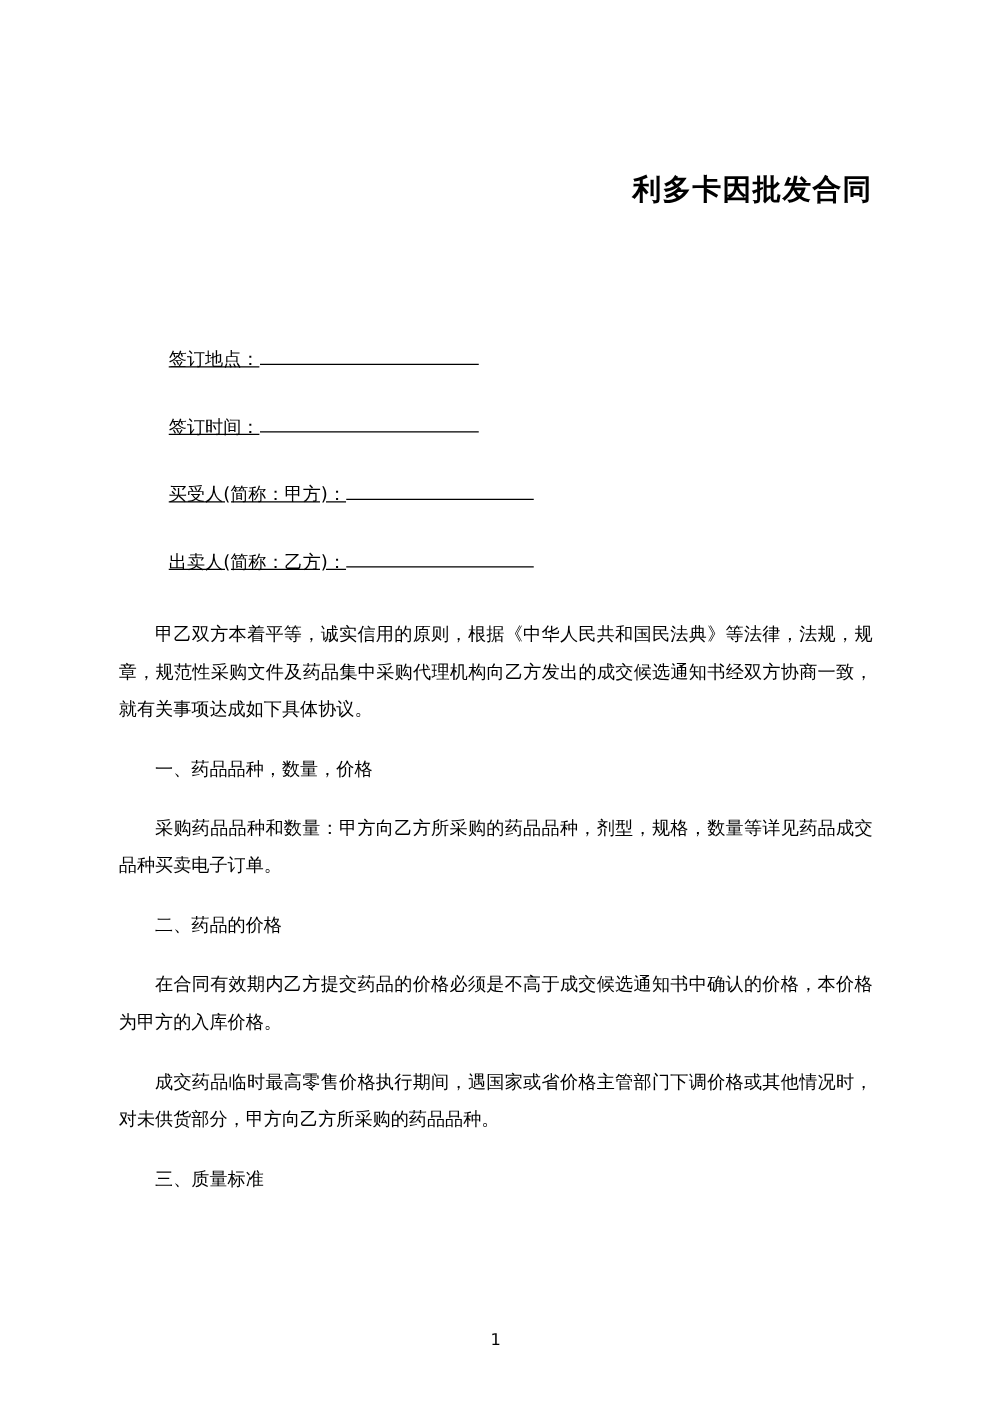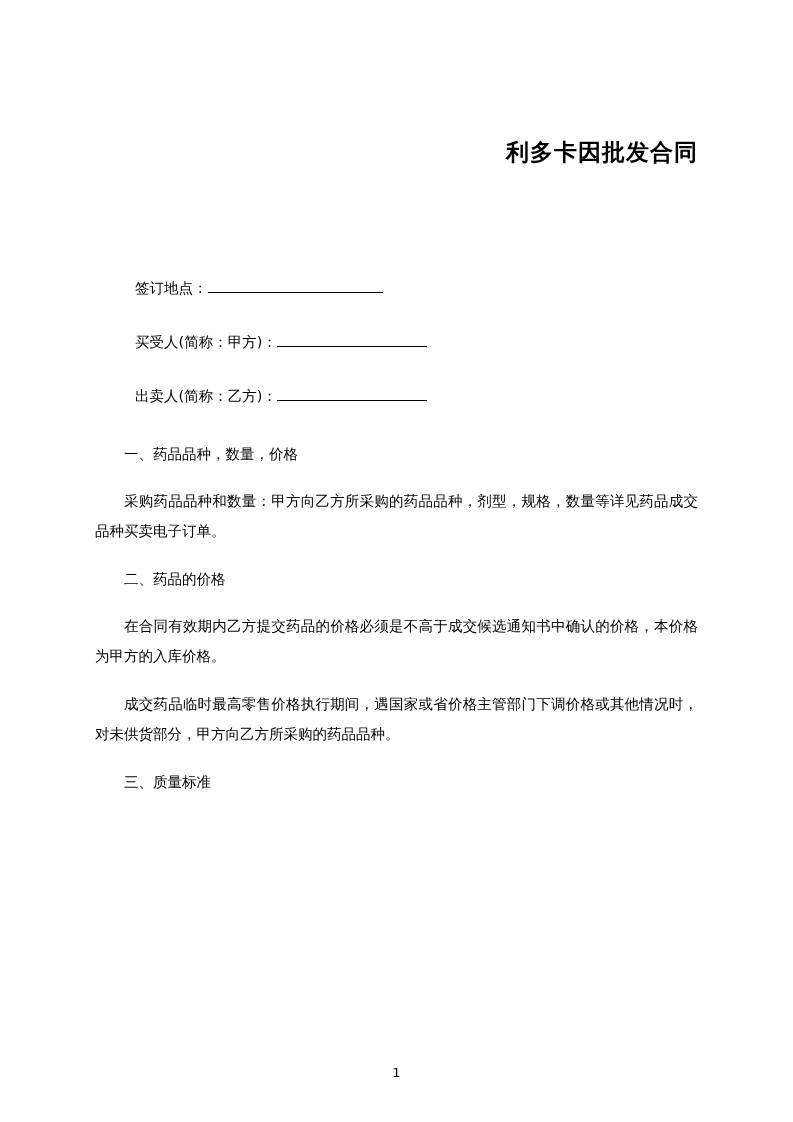--- a/index.html
+++ b/index.html
@@ -35,20 +35,21 @@
   }
   .fields {
     margin-top: 108px;
   }
   .field-line {
     font-size: 14.5px;
     line-height: 22px;
     margin-bottom: 32px;
     padding-left: 40px;
     white-space: nowrap;
+    text-decoration: underline;
   }
   .field-label {
     display: inline;
   }
   .blank {
     display: inline-block;
     border-bottom: 1px solid #000;
     vertical-align: baseline;
     height: 14px;
   }
@@ -81,32 +82,36 @@
   <div class="content">
 
     <div class="doc-title">利多卡因批发合同</div>
 
     <div class="fields">
 
       <div class="field-line">
         <span class="field-label">签订地点：</span><span class="blank w1"></span>
       </div>
 
+      <div class="field-line">
+        <span class="field-label">签订时间：</span><span class="blank w1"></span>
+      </div>
 
       <div class="field-line">
         <span class="field-label">买受人(简称：甲方)：</span><span class="blank w2"></span>
       </div>
 
       <div class="field-line">
         <span class="field-label">出卖人(简称：乙方)：</span><span class="blank w2"></span>
       </div>
 
     </div>
 
     <div class="body-text">
+      <p class="para">甲乙双方本着平等，诚实信用的原则，根据《中华人民共和国民法典》等法律，法规，规章，规范性采购文件及药品集中采购代理机构向乙方发出的成交候选通知书经双方协商一致，就有关事项达成如下具体协议。</p>
       <p class="para tight">一、药品品种，数量，价格</p>
       <p class="para">采购药品品种和数量：甲方向乙方所采购的药品品种，剂型，规格，数量等详见药品成交品种买卖电子订单。</p>
       <p class="para tight">二、药品的价格</p>
       <p class="para">在合同有效期内乙方提交药品的价格必须是不高于成交候选通知书中确认的价格，本价格为甲方的入库价格。</p>
       <p class="para">成交药品临时最高零售价格执行期间，遇国家或省价格主管部门下调价格或其他情况时，对未供货部分，甲方向乙方所采购的药品品种。</p>
       <p class="para tight">三、质量标准</p>
     </div>
 
   </div>
 

